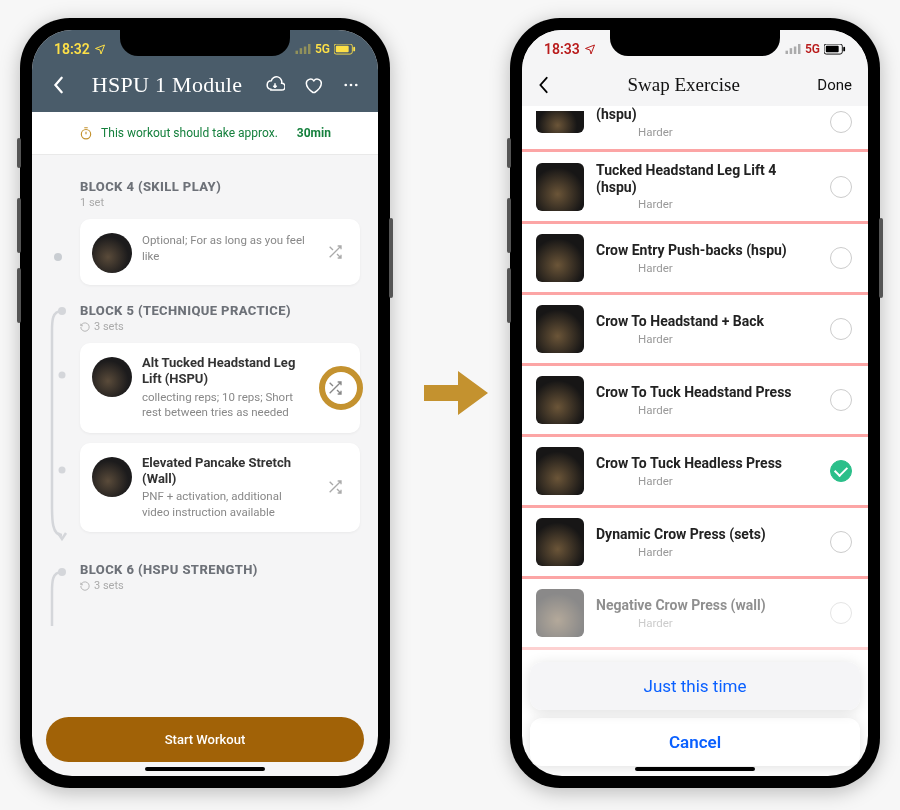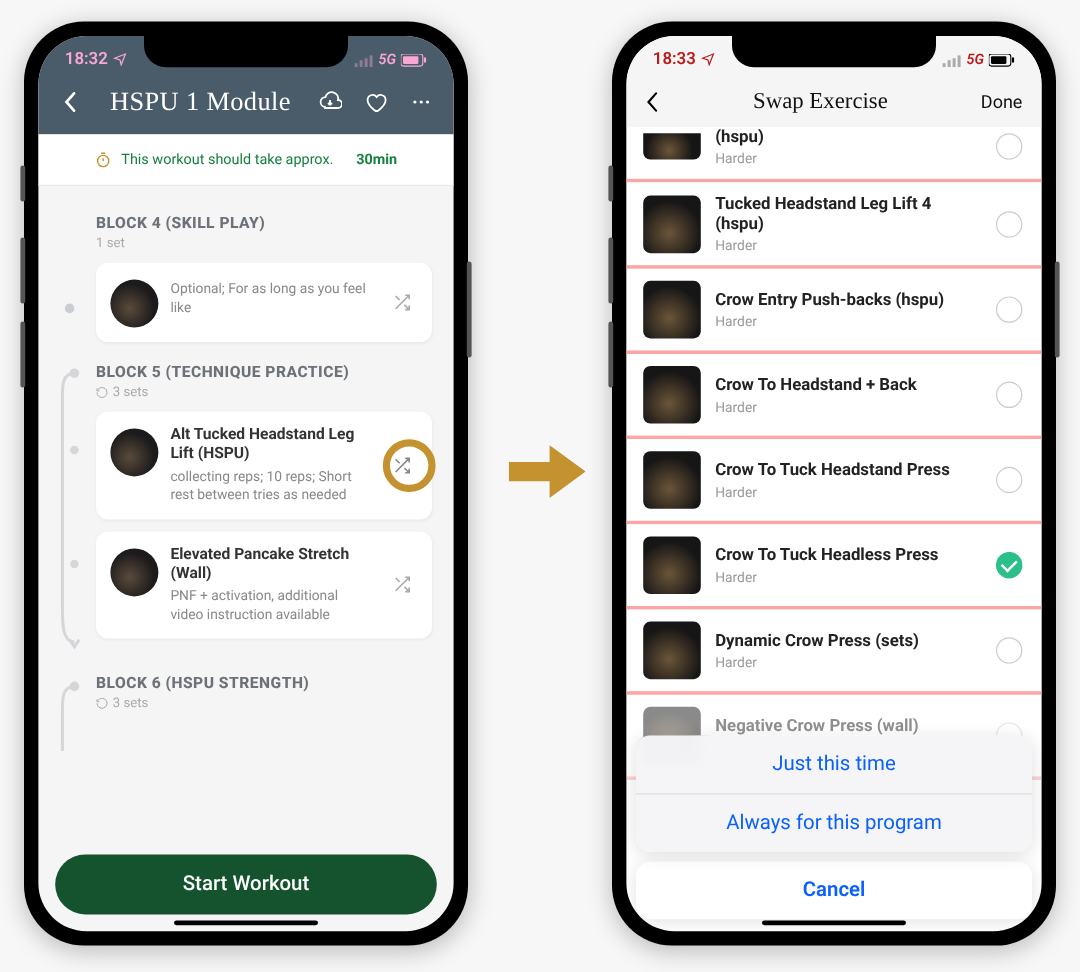--- a/index.html
+++ b/index.html
@@ -51,25 +51,25 @@
     z-index: 50;
   }
   .status-bar {
     height: 38px;
     display: flex;
     justify-content: space-between;
     align-items: center;
     padding: 0 22px;
     font-size: 14px;
     font-weight: 600;
-    color: #f9a8d4;
+    color: #fde047;
   }
   .status-bar.dark { color: #b91c1c; }
   .status-left { display:flex; align-items:center; gap:4px; }
-  .status-right { display:flex; align-items:flex-end; gap:4px;font-style:italic; }
+  .status-right { display:flex; align-items:center; gap:4px; }
 
   
   .hdr-dark {
     background: #4a5c6a;
     color: #fff;
     padding-bottom: 14px;
   }
   .nav-row {
     display:flex; align-items:center; justify-content:space-between;
     padding: 4px 16px 0 16px;
@@ -132,22 +132,22 @@
   .highlight-ring {
     position:absolute;
     width:44px; height:44px;
     border: 6px solid #c4922f;
     border-radius:50%;
     pointer-events:none;
   }
 
   .start-btn {
     position:absolute; bottom:14px; left:14px; right:14px;
-    background:#14532d; color:#fff; text-align:center;
-    padding:15px 0; border-radius:26px; font-size:17px; font-weight:500;
+    background:#a16207; color:#fff; text-align:center;
+    padding:15px 0; border-radius:26px; font-size:13px; font-weight:500;
   }
   .home-indicator {
     position:absolute; bottom:5px; left:50%; transform:translateX(-50%);
     width:120px; height:4px; background:#000; border-radius:3px;
   }
 
   
   .hdr-light {
     background:#f5f5f6;
   }
@@ -171,21 +171,21 @@
     border-bottom:3px solid #fca5a5;
     background:#fff;
   }
   .swap-thumb {
     width:48px; height:48px; border-radius:6px;
     background: radial-gradient(circle at 45% 65%, #6b5538 0%, #171616 65%);
     flex-shrink:0;
   }
   .swap-body { flex:1; }
   .swap-title { font-size:14px; font-weight:700; color:#222; line-height:1.2; }
-  .swap-sub { font-size:11.5px; color:#999; margin-top:2px; }
+  .swap-sub { font-size:11.5px; color:#999; margin-top:2px;margin-left:42px; }
   .radio {
     width:22px; height:22px; border-radius:50%; border:1.5px solid #ccc; flex-shrink:0;
   }
   .radio.checked {
     background:#2bbf8a; border-color:#2bbf8a; position:relative;
   }
   .radio.checked:after {
     content:""; position:absolute; left:6px; top:3px; width:6px; height:10px;
     border-right:2px solid #fff; border-bottom:2px solid #fff; transform:rotate(45deg);
   }
@@ -492,20 +492,19 @@
             <div class="swap-title">Negative Crow Press (wall)</div>
             <div class="swap-sub">Harder</div>
           </div>
           <div class="radio"></div>
         </div>
       </div>
 
     <div class="action-sheet">
       <div class="sheet-group">
         <div class="sheet-btn">Just this time</div>
-        <div class="sheet-btn">Always for this program</div>
       </div>
       <div class="cancel-btn">Cancel</div>
     </div>
 
     <div class="home-indicator"></div>
   </div>
 </div>
 
 </body></html>

